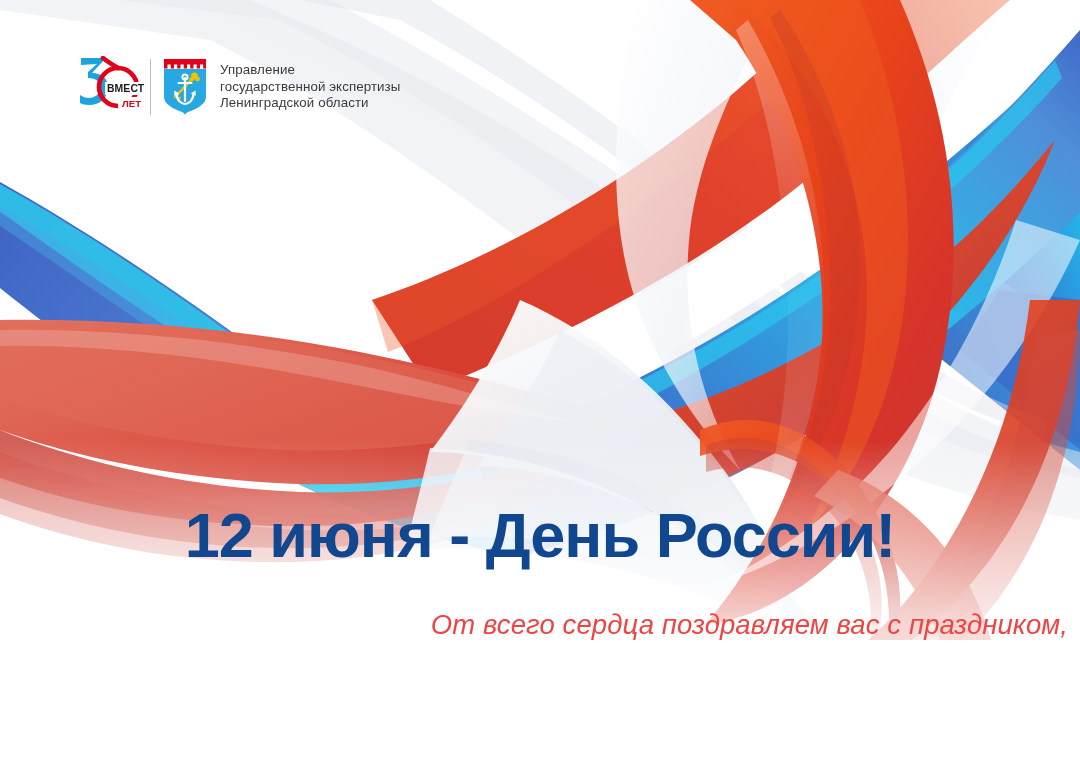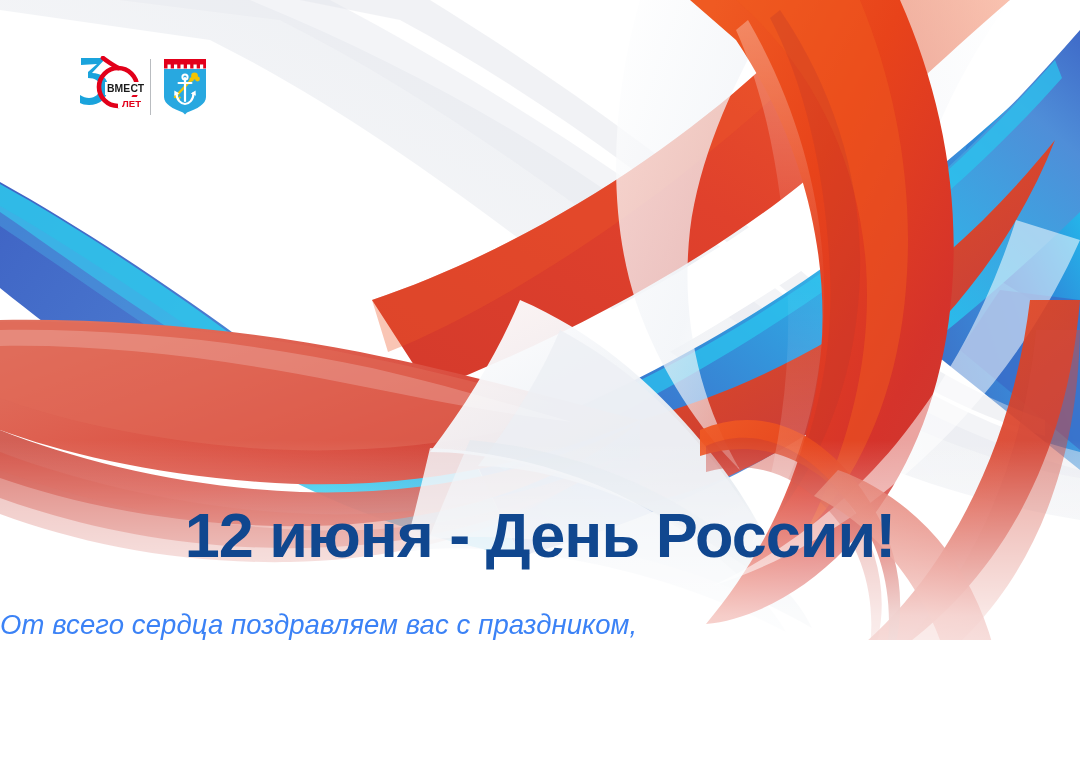--- a/index.html
+++ b/index.html
@@ -21,22 +21,22 @@
   .crest{width:44px;height:60px;flex:0 0 auto;margin-right:13px;}
   .crest svg{display:block;}
 
   .org-name{font-size:13.3px;line-height:16.6px;color:#3a3a3c;letter-spacing:.1px;white-space:pre-line;font-weight:400;}
 
   
   .headline{position:absolute;left:0;right:0;top:498px;text-align:center;z-index:40;
     font-size:63px;line-height:74px;font-weight:700;color:#10478f;letter-spacing:-1px;
     font-family:"Liberation Sans",sans-serif;}
 
-  .sub{position:absolute;left:0;right:0;top:606px;text-align:left;z-index:40;
-    font-size:27.5px;line-height:38px;color:#3b82f6;font-style:italic;font-weight:400;
+  .sub{position:absolute;left:0;right:12px;top:606px;text-align:right;z-index:40;
+    font-size:27.5px;line-height:38px;color:#ef4444;font-style:italic;font-weight:400;
     letter-spacing:.1px;font-family:"Liberation Sans",sans-serif;}
   .sub .l2{display:block;}
   .sub .tag{font-weight:700;font-style:italic;}
 </style>
 </head>
 <body>
 
 <div id="card">
 
   <svg id="art" viewBox="0 0 1080 760" preserveAspectRatio="none" xmlns="http://www.w3.org/2000/svg">
@@ -285,20 +285,23 @@
           <path d="M13.5,36 C13.5,43 18,47 22,47 C26,47 30.5,43 30.5,36"></path>
         </g>
         <circle cx="22" cy="20" r="2.6" fill="none" stroke="#ffffff" stroke-width="2"></circle>
         <g fill="#ffffff">
           <polygon points="11.4,33.4 16.2,36.6 11.2,38.8"></polygon>
           <polygon points="32.6,33.4 27.8,36.6 32.8,38.8"></polygon>
         </g>
       </svg>
     </div>
 
+    <div class="org-name">Управление
+государственной экспертизы
+Ленинградской области</div>
   </div>
 
   <div class="headline">12 июня - День России!</div>
 
   <div class="sub">
     <span>От всего сердца поздравляем вас с праздником,</span>
   </div>
 
 </div>
 

